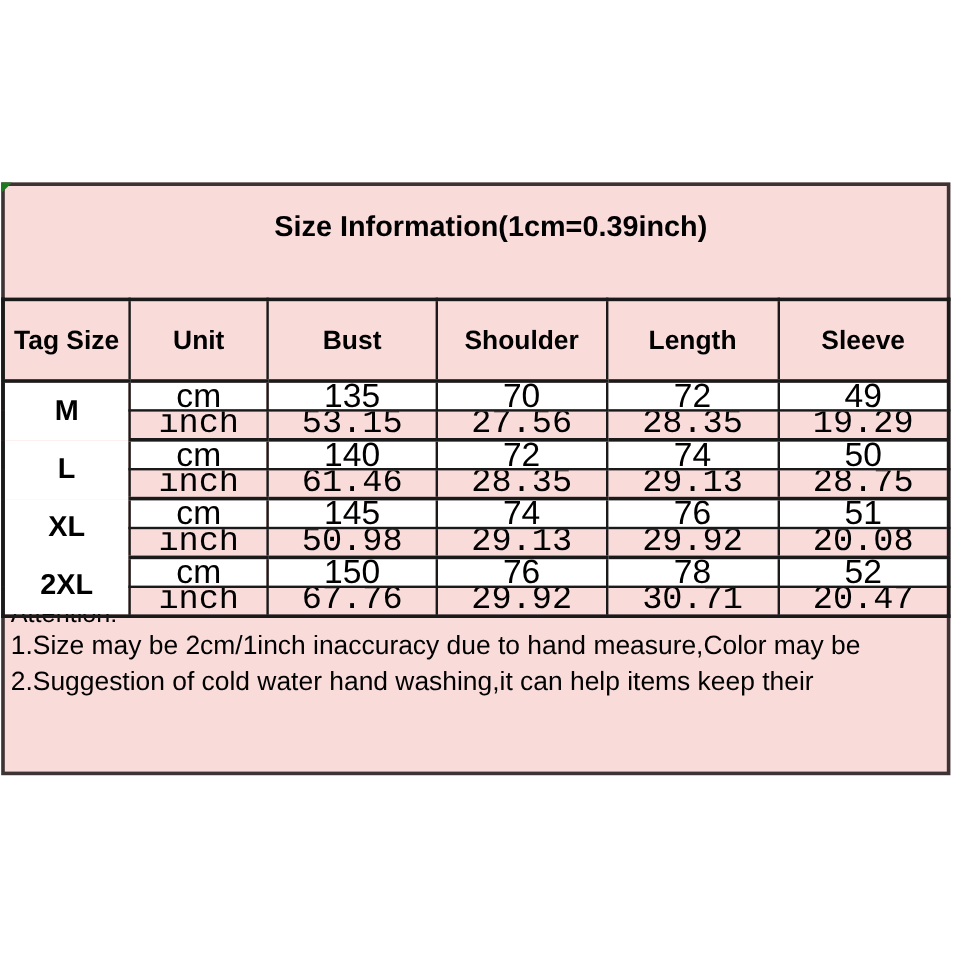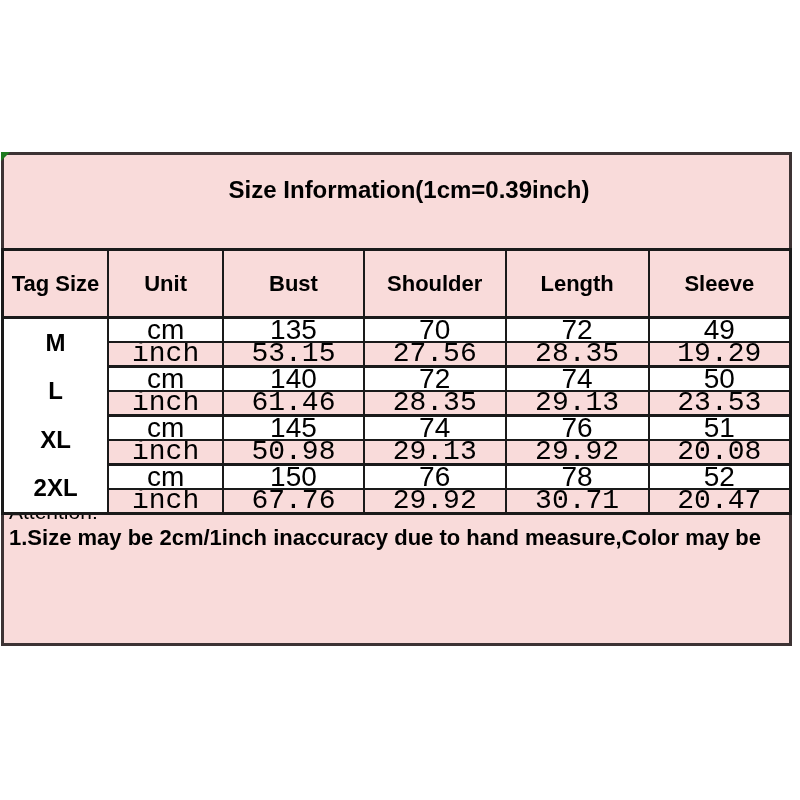--- a/index.html
+++ b/index.html
@@ -106,21 +106,20 @@
     top: 345px;
     font-size: 21px;
     z-index: 1;
   }
   .notes {
     position: absolute;
     left: 5px;
     right: 5px;
     top: 368px;
     z-index: 1;
-    font-weight: bold;
   }
   .note-line {
     font-size: 22px;
     line-height: 30px;
     text-align: left;
     white-space: nowrap;
   }
 </style>
 </head>
 <body>
@@ -176,21 +175,21 @@
           <td>140</td>
           <td>72</td>
           <td>74</td>
           <td>50</td>
         </tr>
         <tr class="inch-row">
           <td>inch</td>
           <td>61.46</td>
           <td>28.35</td>
           <td>29.13</td>
-          <td>23.53</td>
+          <td>28.75</td>
         </tr>
 
         <tr class="cm-row group-start">
           <td class="size-cell" rowspan="2">XL</td>
           <td>cm</td>
           <td>145</td>
           <td>74</td>
           <td>76</td>
           <td>51</td>
         </tr>
@@ -215,15 +214,16 @@
           <td>67.76</td>
           <td>29.92</td>
           <td>30.71</td>
           <td>20.47</td>
         </tr>
       </tbody>
     </table>
 
     <div class="notes">
       <div class="note-line">1.Size may be 2cm/1inch inaccuracy due to hand measure,Color may be</div>
+      <div class="note-line">2.Suggestion of cold water hand washing,it can help items keep their</div>
     </div>
   </div>
 </div>
 
 </body></html>

